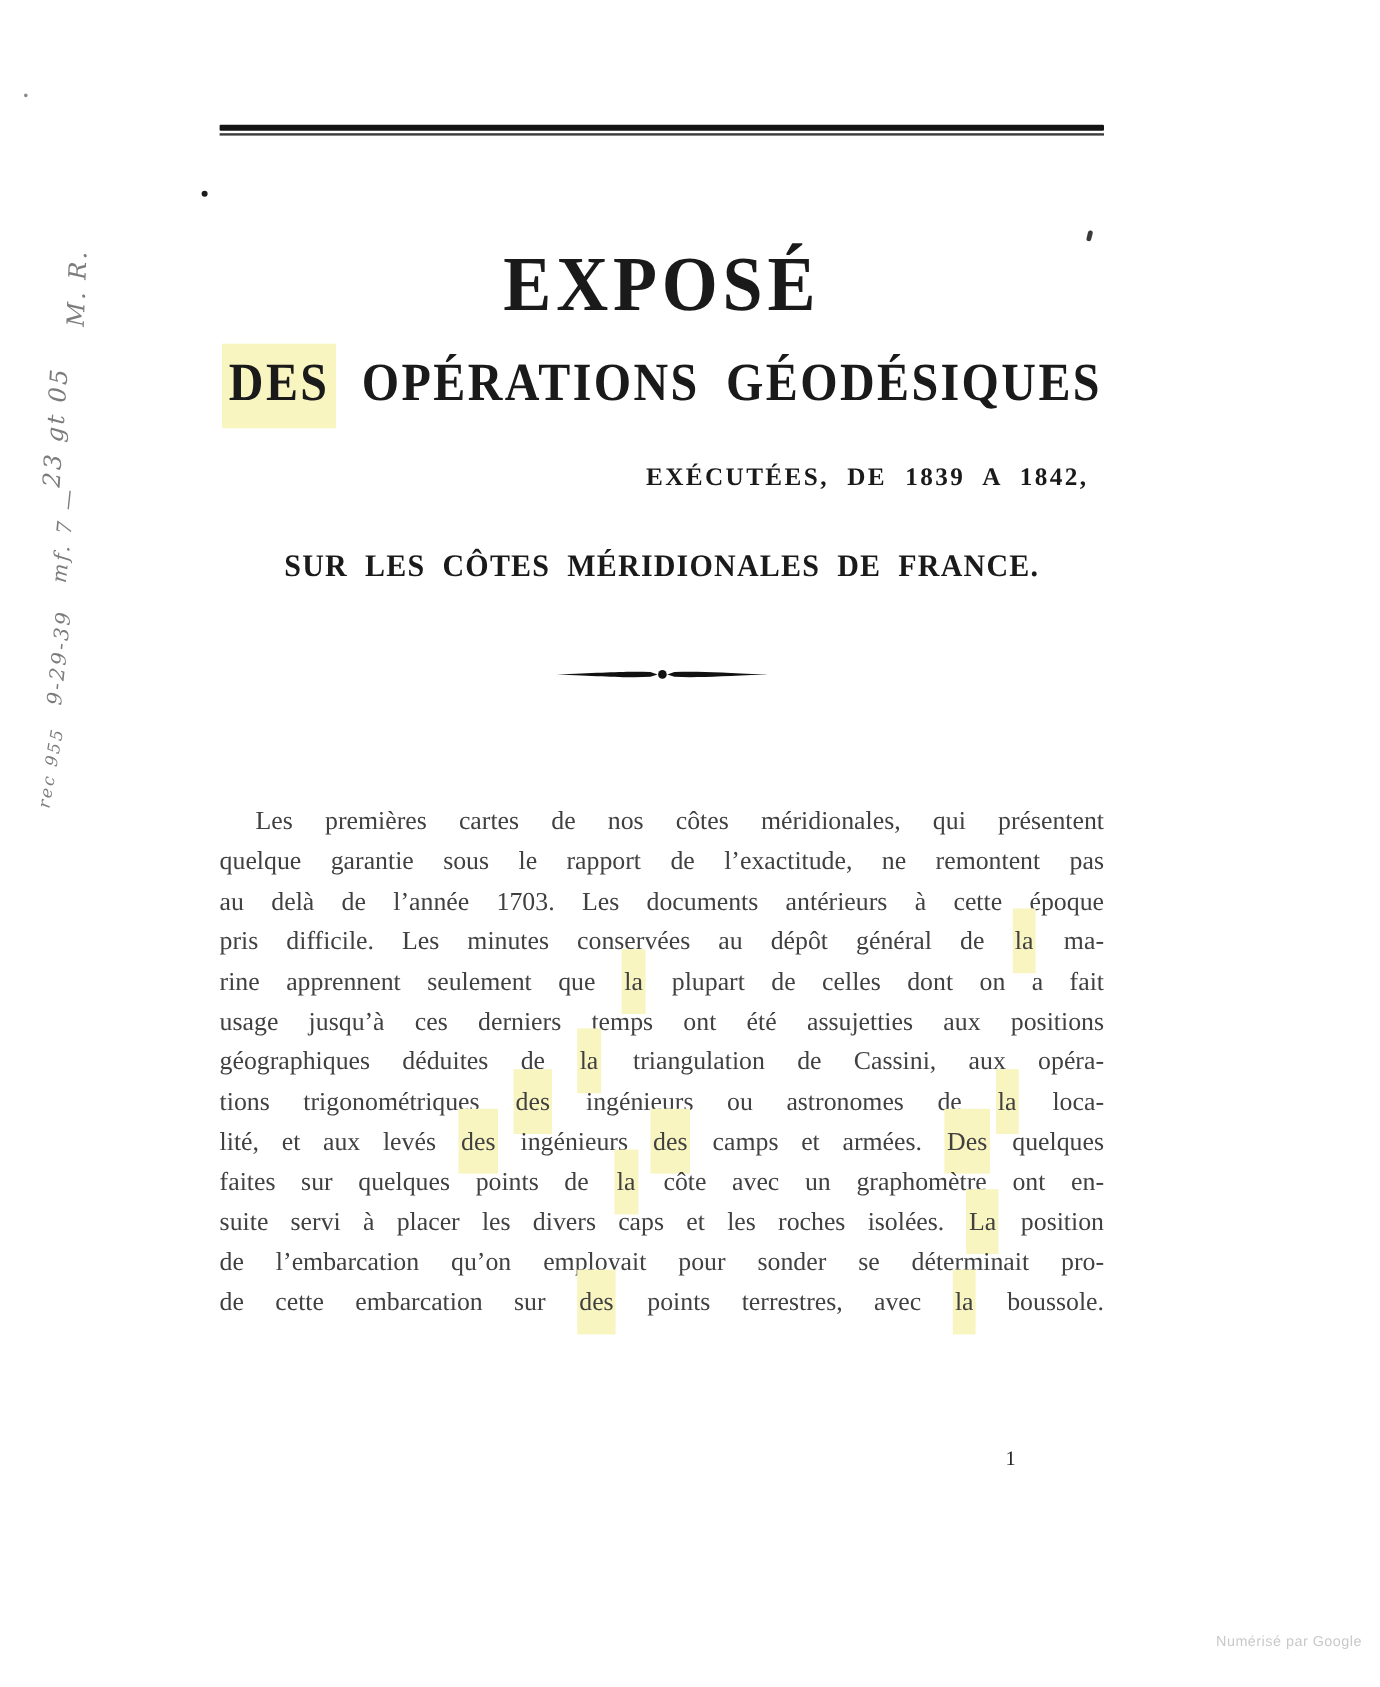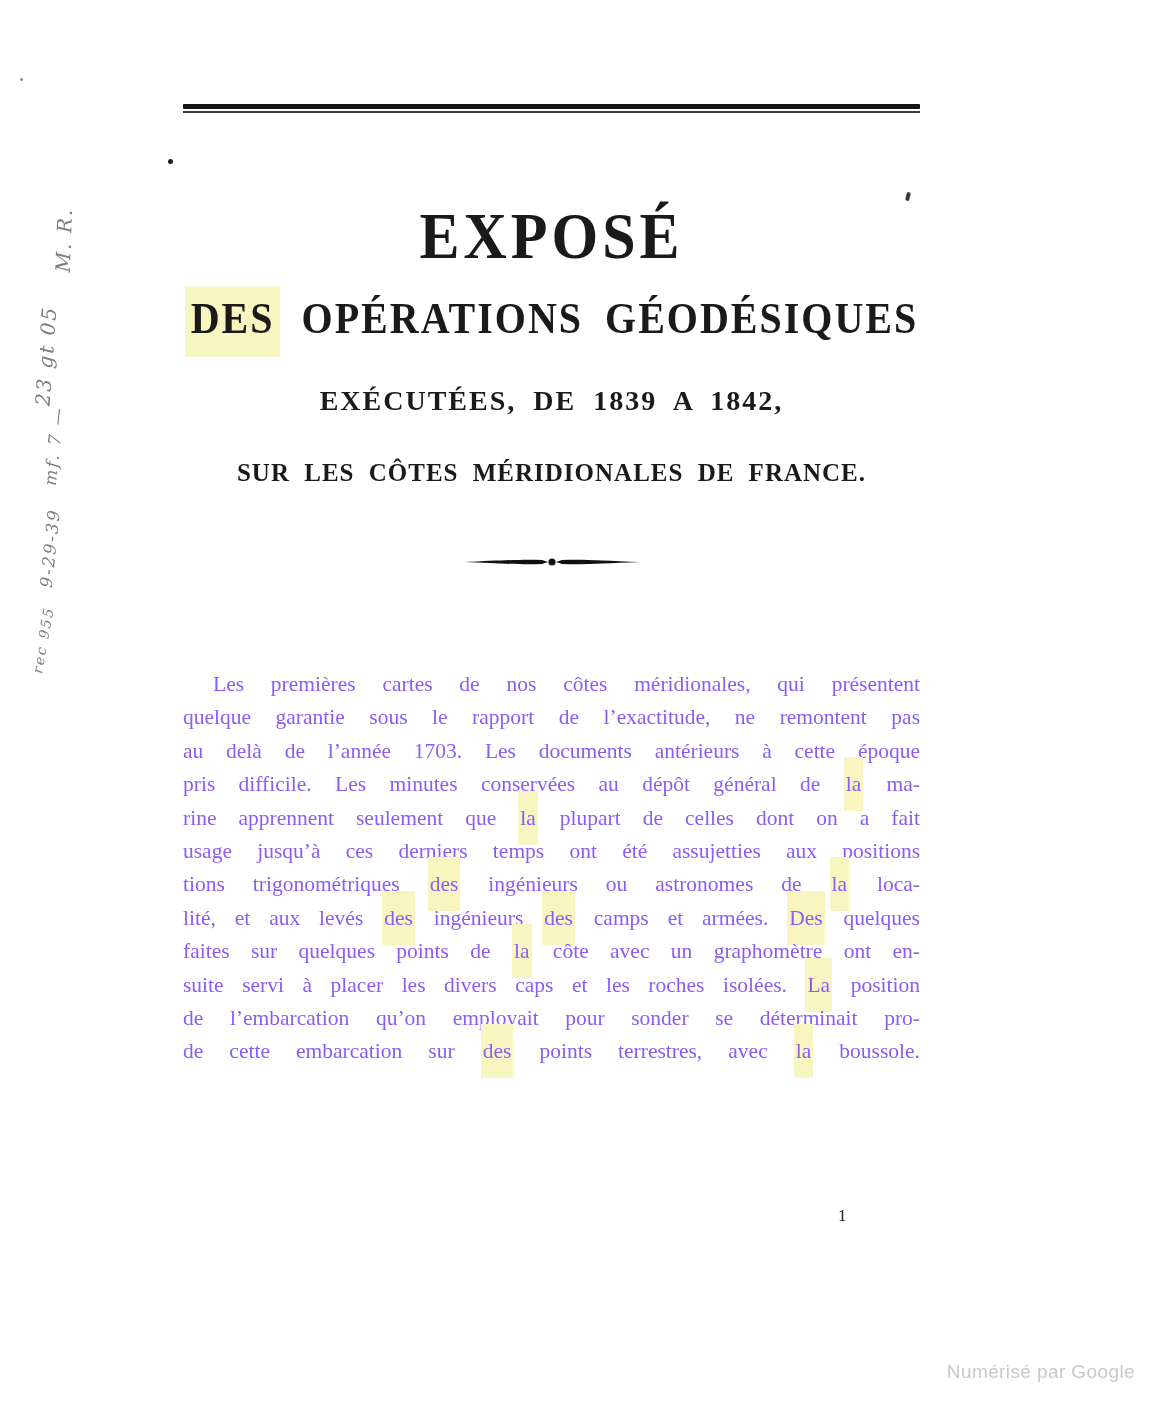--- a/index.html
+++ b/index.html
@@ -16,53 +16,53 @@
     position:absolute;left:183px;top:200px;width:737px;margin:0;
     text-align:center;font-size:60px;font-weight:bold;letter-spacing:4px;
     transform:scaleY(1.08);transform-origin:top center;
   }
   .subtitle{
     position:absolute;left:183px;top:292px;width:737px;
     text-align:center;font-size:40px;font-weight:bold;letter-spacing:2px;word-spacing:10px;
     transform:scaleY(1.12);transform-origin:top center;white-space:nowrap;
   }
   .sub-dates{
-    position:absolute;left:183px;top:385px;width:737px;
-    text-align:center;font-size:28px;font-weight:bold;letter-spacing:2px;word-spacing:8px;
+    position:absolute;left:170px;top:385px;width:737px;
+    text-align:right;font-size:21px;font-weight:bold;letter-spacing:2px;word-spacing:8px;
   }
   .sub-region{
     position:absolute;left:183px;top:458px;width:737px;
     text-align:center;font-size:25px;font-weight:bold;letter-spacing:1px;word-spacing:7px;
     transform:scaleY(1.05);transform-origin:top center;
   }
   .divider{position:absolute;left:183px;top:554px;width:737px;text-align:center;}
   .divider svg{display:inline-block;}
   
   .bodytext{
     position:absolute;left:183px;top:668px;width:737px;
-    font-size:21.5px;line-height:33.4px;color:#8b5cf6;
+    font-size:21.5px;line-height:33.4px;color:#404040;
   }
   .bodytext .line{
     text-align:justify;text-align-last:justify;height:33.4px;overflow:visible;
     word-spacing:0.12em;
   }
   .bodytext .line.indent{text-indent:30px;}
   .hl{background:var(--hl,#f8f5c0);padding:15px 2px;}
   .sub-hl{background:var(--hl,#f8f5c0);padding:6px 5px 12px 6px;}
   
   .pencil{
     position:absolute;font-family:"DejaVu Serif",serif;font-style:italic;
     color:var(--pencil,#5c5c5c);opacity:.8;letter-spacing:2px;white-space:nowrap;
   }
   
   .pagenum{position:absolute;left:838px;top:1206px;font-size:17px;color:#222;}
   .watermark{
     position:absolute;right:15px;top:1361px;
     font-family:"Liberation Sans","DejaVu Sans",sans-serif;
-    font-size:19px;color:var(--watermark,#c9c9c9);letter-spacing:0.4px;
+    font-size:12px;color:var(--watermark,#c9c9c9);letter-spacing:0.4px;
   }
   
   .speck{position:absolute;border-radius:50%;}
   .speck.a{left:20px;top:78px;width:3px;height:3px;background:#8a8a8a;}
   .speck.b{left:168px;top:159px;width:5px;height:5px;background:#1d1d1d;}
   .speck.c{left:906px;top:192px;width:4px;height:9px;background:#3b3b3b;border-radius:2px;transform:rotate(14deg);}
 </style>
 </head>
 <body>
 
@@ -93,20 +93,21 @@
     </svg>
   </div>
 
   <div class="bodytext">
       <div class="line indent"><span>Les premières cartes de nos côtes méridionales, qui présentent</span></div>
       <div class="line"><span>quelque garantie sous le rapport de l’exactitude, ne remontent pas</span></div>
       <div class="line"><span>au delà de l’année 1703. Les documents antérieurs à cette époque</span></div>
       <div class="line"><span>pris difficile. Les minutes conservées au dépôt général de </span><span class="hl">la</span><span> ma-</span></div>
       <div class="line"><span>rine apprennent seulement que </span><span class="hl">la</span><span> plupart de celles dont on a fait</span></div>
       <div class="line"><span>usage jusqu’à ces derniers temps ont été assujetties aux positions</span></div>
+      <div class="line"><span>géographiques déduites de </span><span class="hl">la</span><span> triangulation de Cassini, aux opéra-</span></div>
       <div class="line"><span>tions trigonométriques </span><span class="hl">des</span><span> ingénieurs ou astronomes de </span><span class="hl">la</span><span> loca-</span></div>
       <div class="line"><span>lité, et aux levés </span><span class="hl">des</span><span> ingénieurs </span><span class="hl">des</span><span> camps et armées. </span><span class="hl">Des</span><span> quelques</span></div>
       <div class="line"><span>faites sur quelques points de </span><span class="hl">la</span><span> côte avec un graphomètre ont en-</span></div>
       <div class="line"><span>suite servi à placer les divers caps et les roches isolées. </span><span class="hl">La</span><span> position</span></div>
       <div class="line"><span>de l’embarcation qu’on employait pour sonder se déterminait pro-</span></div>
       <div class="line"><span>de cette embarcation sur </span><span class="hl">des</span><span> points terrestres, avec </span><span class="hl">la</span><span> boussole.</span></div>
     </div>
 
   <div>
       <div class="pencil" style="left: 64px; top: 240px; font-size: 20px; transform: translate(-50%, -50%) rotate(-88deg);">M. R.</div>

